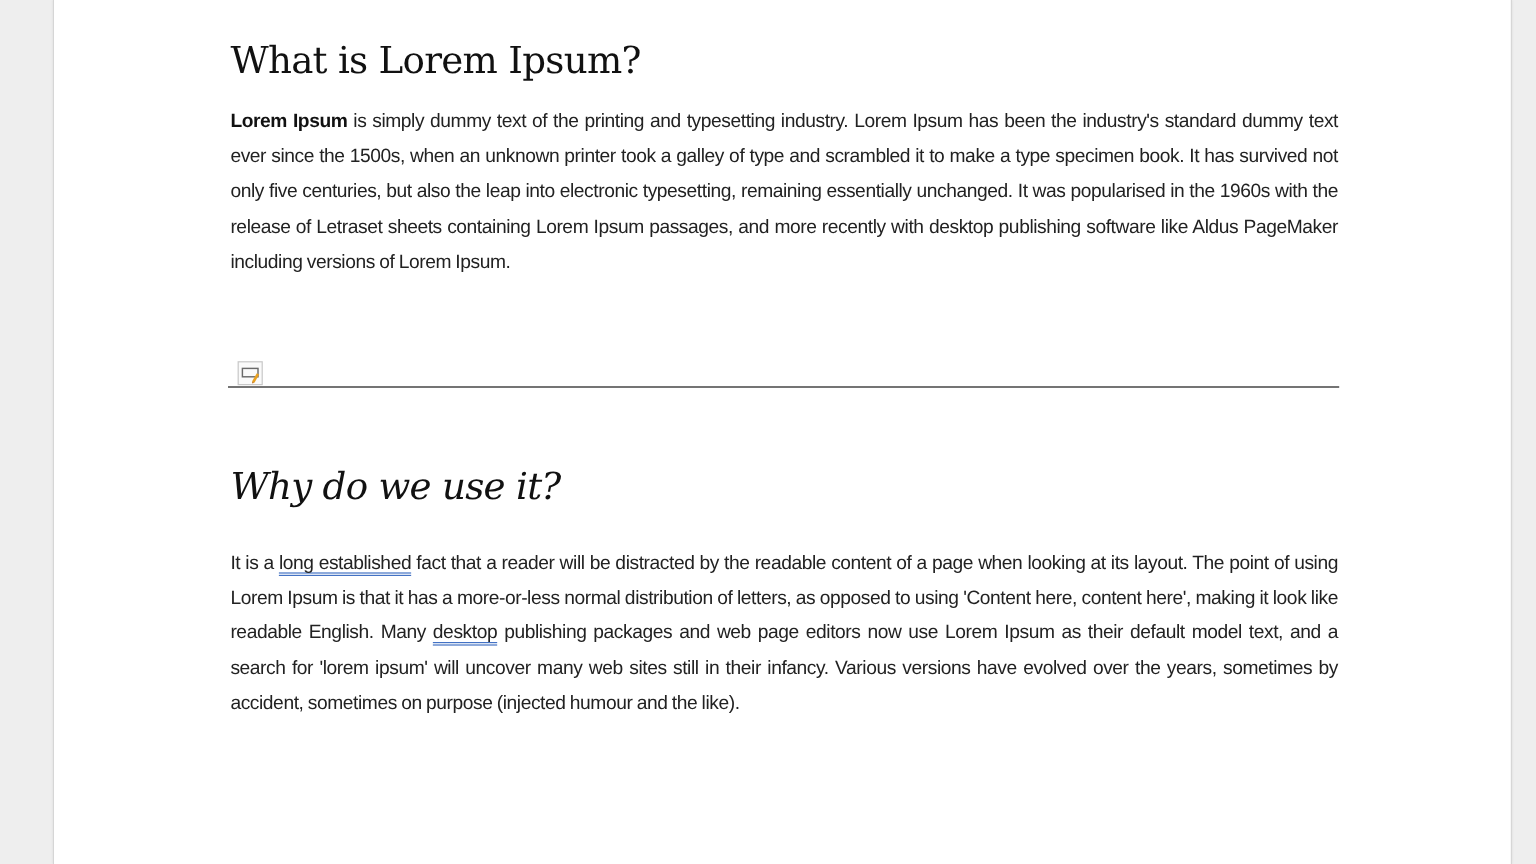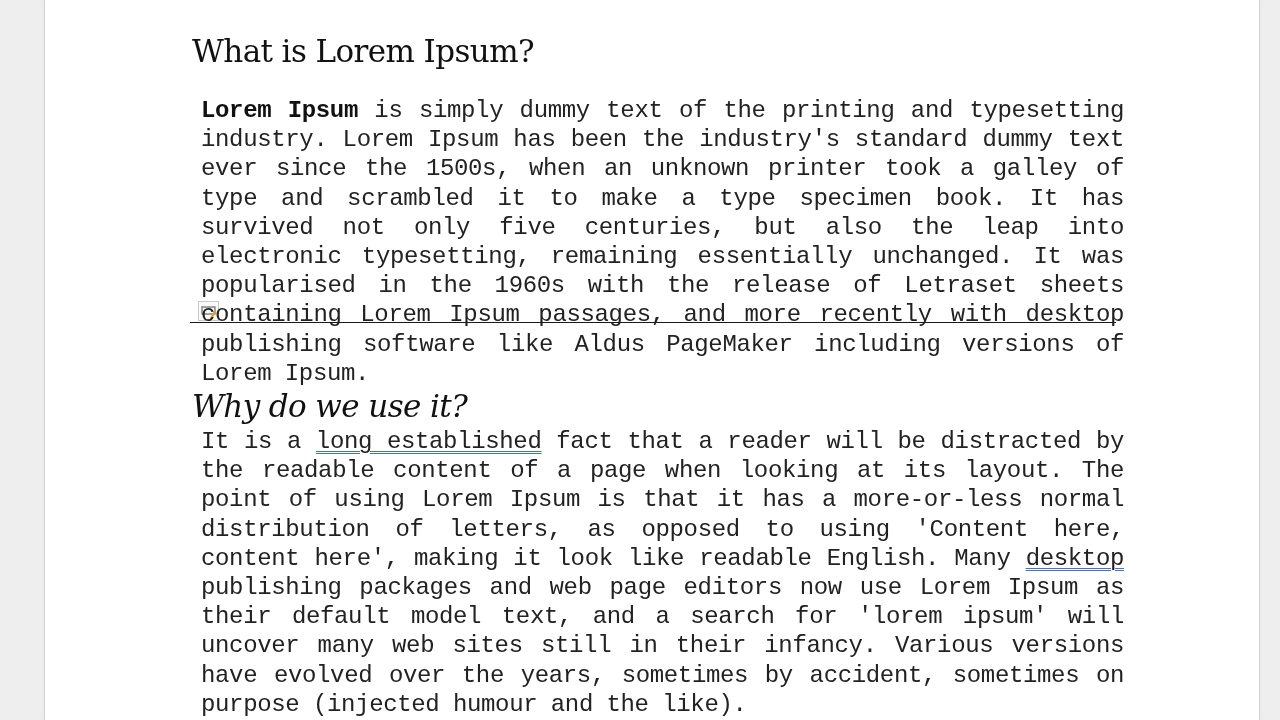--- a/index.html
+++ b/index.html
@@ -38,32 +38,32 @@
       font-weight: normal;
       font-size: 31px;
       letter-spacing: -0.6px;
       color: #111111;
       margin: 0;
       line-height: 38px;
     }
     .h1-first { position: absolute; top: 32px; left: 0; }
     .h1-second { position: absolute; top: 387px; left: 0; font-style: italic; }
     p {
-      font-family: Liberation Mono, monospace;
-      font-size: 24px;
+      font-family: Liberation Sans, sans-serif;
+      font-size: 16px;
       letter-spacing: -0.35px;
       word-spacing: -0.5px;
       color: #222222;
       line-height: 29.2px;
       text-align: justify;
-      margin: 9px;
+      margin: 0;
       width: 923px;
     }
     .p-first { position: absolute; top: 87px; left: 0; }
-    .p-second { position: absolute; top: 418px; left: 0; }
+    .p-second { position: absolute; top: 455px; left: 0; }
     p b { font-weight: bold; color: #111111; }
     .grammar {
       text-decoration: underline double #4472c4;
       text-underline-offset: 3px;
       text-decoration-thickness: 1px;
     }
     .rule {
       position: absolute;
       left: 145px;
       top: 322px;

